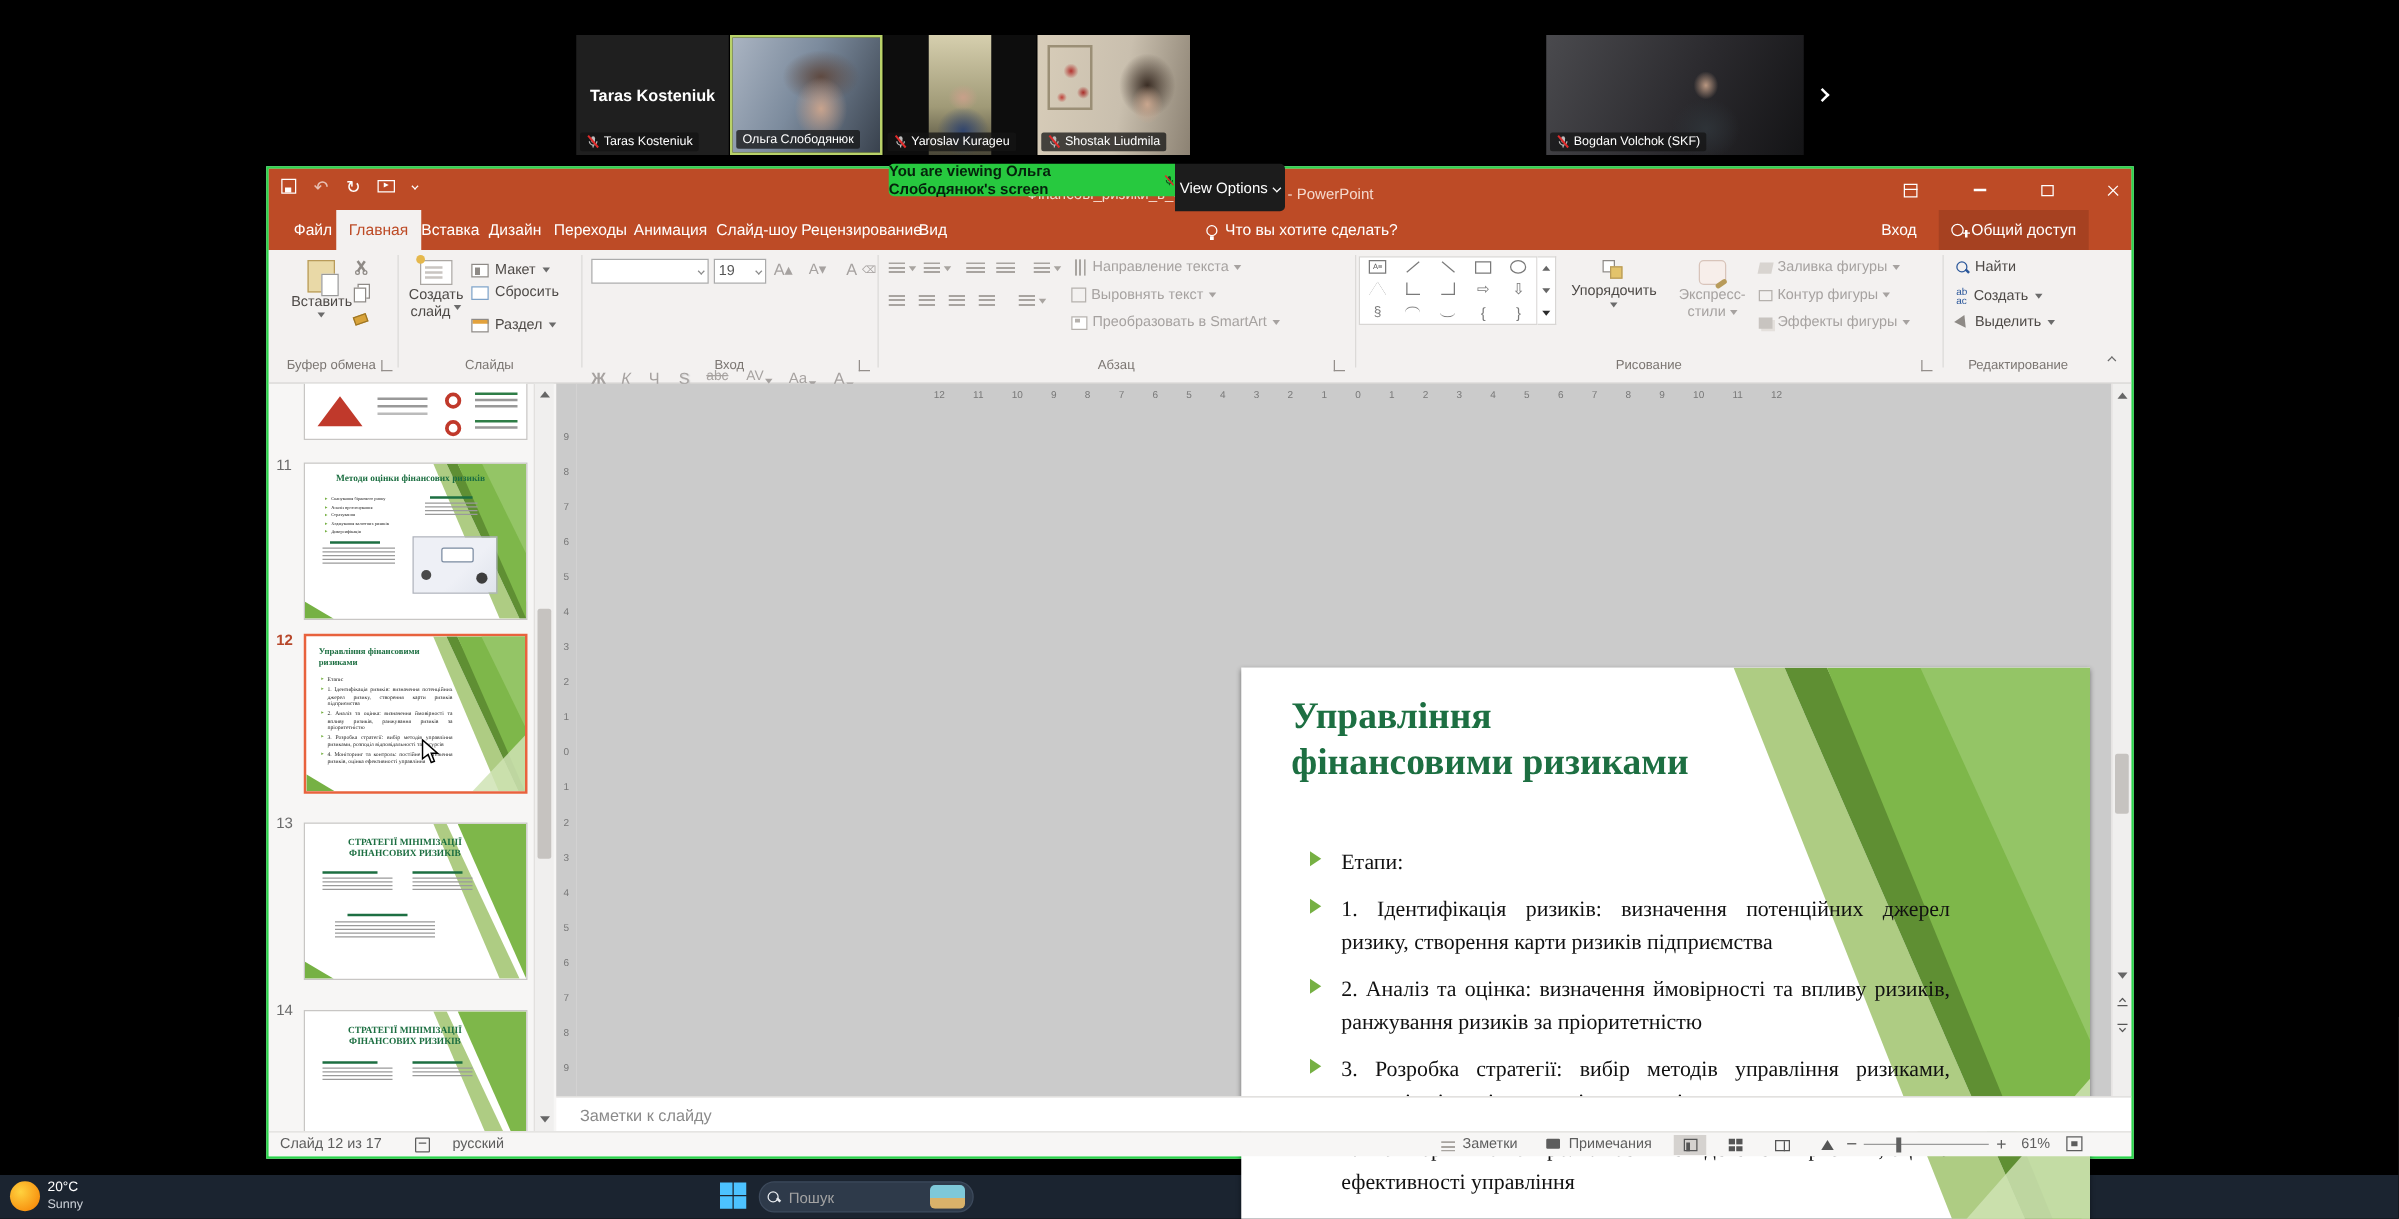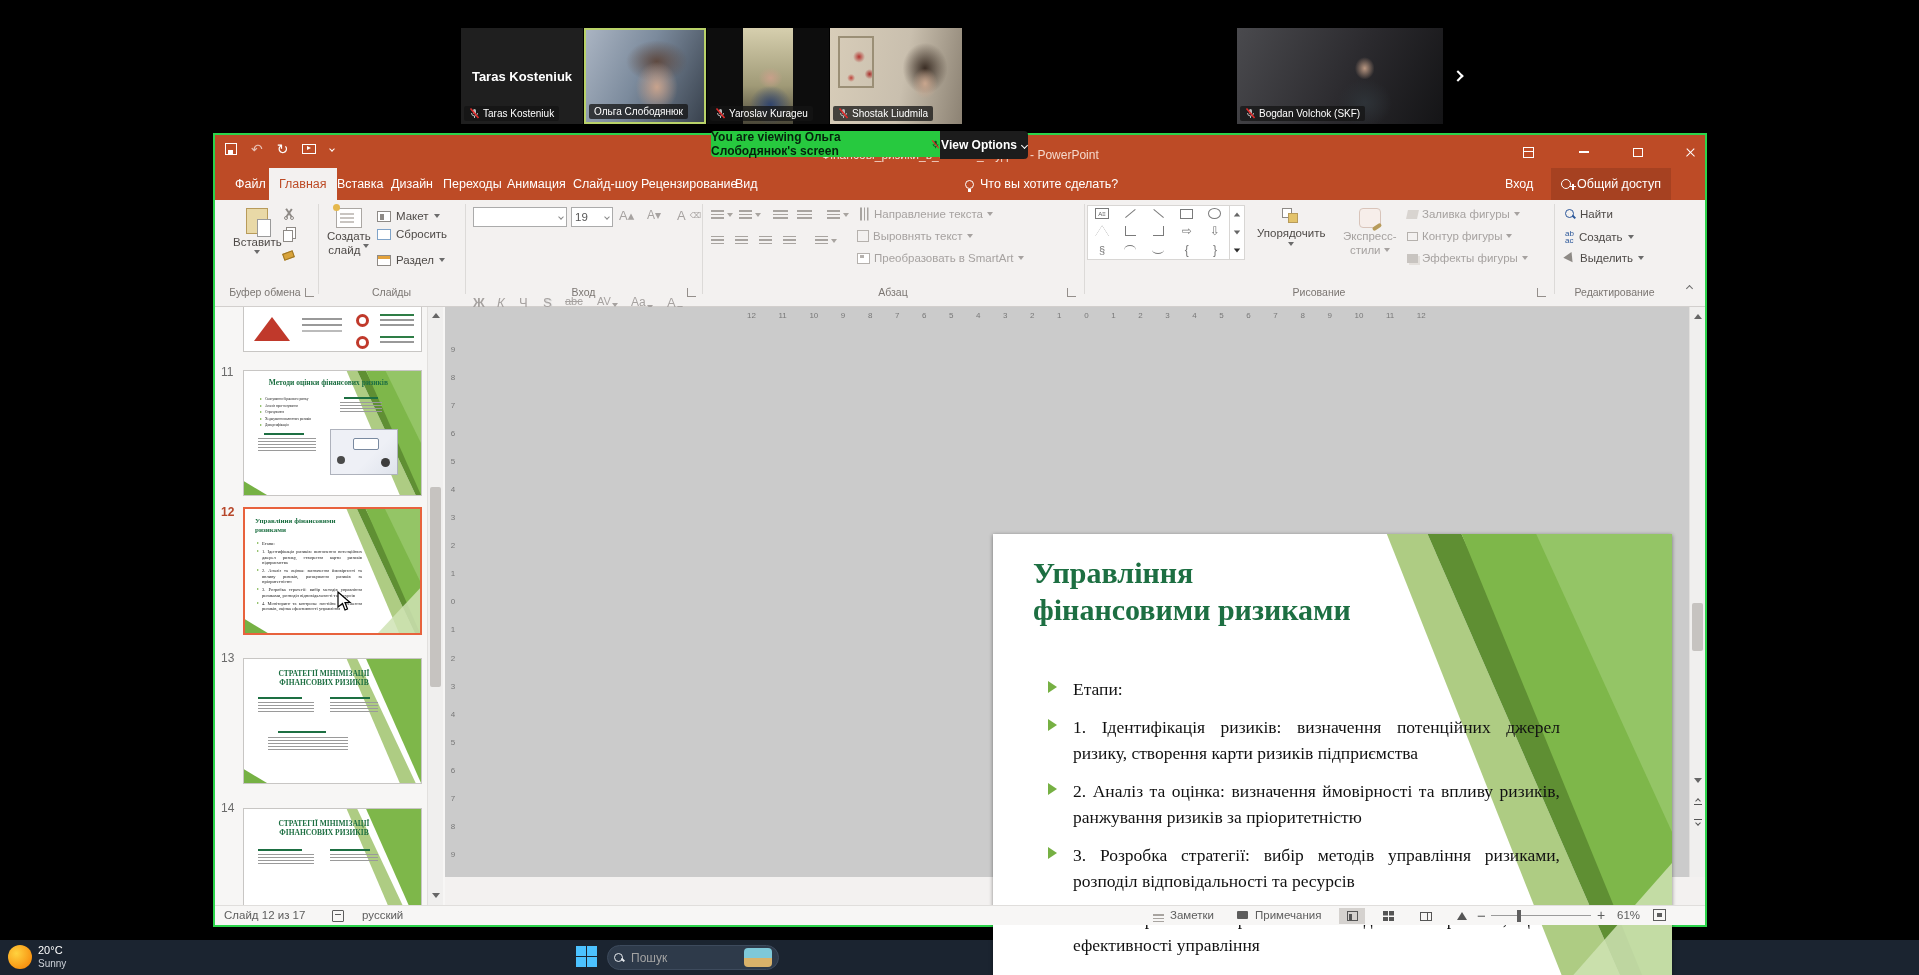--- a/index.html
+++ b/index.html
@@ -10,21 +10,21 @@
   .cv.u{transform:rotate(-135deg)} .cv.r{transform:rotate(-45deg)}
   .tri-d{display:inline-block;width:0;height:0;border-left:3px solid transparent;border-right:3px solid transparent;border-top:4px solid currentColor}
   .tri-u{display:inline-block;width:0;height:0;border-left:4px solid transparent;border-right:4px solid transparent;border-bottom:5px solid #666}
   .tri-dn{display:inline-block;width:0;height:0;border-left:4px solid transparent;border-right:4px solid transparent;border-top:5px solid #666}
   
   .tile{position:absolute;top:28px;height:96px;background:#161616;overflow:hidden}
   .tile .vname{position:absolute;left:3px;bottom:3px;background:rgba(20,20,20,.75);color:#fff;font-size:10px;padding:2px 5px;border-radius:2px;display:flex;align-items:center;gap:3px;white-space:nowrap}
   .centername{position:absolute;inset:0;display:flex;align-items:center;justify-content:center;color:#fff;font-weight:bold;font-size:13px}
   
   .banner-green{position:absolute;left:711px;top:131px;width:229px;height:26px;background:#27C93F;border-radius:4px 0 0 4px;display:flex;align-items:center;justify-content:center;gap:5px;color:#05230c;font-size:12px;font-weight:bold;z-index:60}
-  .banner-dark{position:absolute;left:940px;top:131px;width:88px;height:28px;background:#1c1c1c;border-radius:0 4px 4px 0;display:flex;align-items:center;justify-content:center;gap:5px;color:#fff;font-size:12px;font-weight:bold;z-index:60}
+  .banner-dark{position:absolute;left:940px;top:131px;width:88px;height:38px;background:#1c1c1c;border-radius:0 4px 4px 0;display:flex;align-items:center;justify-content:center;gap:5px;color:#fff;font-size:12px;font-weight:normal;z-index:60}
   
   .win{position:absolute;left:213px;top:133px;width:1494px;height:794px;border:2px solid #2BD44B;background:#F3F1F0;z-index:10}
   .titlebar{position:absolute;left:0;top:0;width:1490px;height:33px;background:#BD4B26}
   .qat{position:absolute;left:10px;top:6px;display:flex;gap:14px;align-items:center;color:#fff}
   .wtitle{position:absolute;left:0;right:0;top:13px;text-align:center;color:#f5d9cd;font-size:12px;white-space:nowrap}
   .wctl{position:absolute;top:6px;display:flex;align-items:center;justify-content:center;width:34px;height:22px;color:#fff}
   .tabrow{position:absolute;left:0;top:33px;width:1490px;height:32px;background:#BD4B26;color:#fff;font-size:12.5px}
   .tab{position:absolute;top:0;height:32px;display:flex;align-items:center;padding:0 10px}
   .tab.sel{background:#F3F1F0;color:#BD4B26}
   .ribbon{position:absolute;left:0;top:65px;width:1490px;height:107px;background:#F3F1F0;border-bottom:1px solid #D2CFCD;font-size:11.5px;color:#4E4A47}
@@ -120,21 +120,21 @@
     <svg width="11" height="11" viewBox="0 0 11 11">
         <rect x="4" y="1" width="3" height="5" rx="1.5" fill="#bbb"></rect>
         <path d="M2.5 5a3 3 0 0 0 6 0" stroke="#bbb" fill="none"></path>
         <line x1="5.5" y1="8" x2="5.5" y2="10" stroke="#bbb"></line>
         <line x1="1.5" y1="0.5" x2="9.5" y2="10" stroke="#E02B2B" stroke-width="1.6"></line>
       </svg>
     <span>Yaroslav Kurageu</span>
   </div>
 </div>
 
-<div class="tile" style="left:830px;width:132px;background:
+<div class="tile" style="left:830px;width:122px;background:
   radial-gradient(ellipse 18px 22px at 72% 58%,#c9a68e 0%,rgba(201,166,142,0) 70%),
   radial-gradient(ellipse 30px 34px at 72% 42%,#3a2d24 0%,rgba(58,45,36,0) 75%),
   radial-gradient(circle 6px at 22% 30%,#b3322e 0%,rgba(179,50,46,0) 100%),
   radial-gradient(circle 5px at 30% 48%,#a82c28 0%,rgba(168,44,40,0) 100%),
   radial-gradient(circle 4px at 16% 52%,#c04038 0%,rgba(192,64,56,0) 100%),
   linear-gradient(100deg,#d8cdb9 0%,#c9bfae 55%,#8c8273 100%)">
   <div class="abs" style="left:8px;top:8px;width:36px;height:52px;border:2px solid #9b8f76"></div>
   <div class="vname">
     <svg width="11" height="11" viewBox="0 0 11 11">
         <rect x="4" y="1" width="3" height="5" rx="1.5" fill="#bbb"></rect>
@@ -703,20 +703,23 @@
         </span>
       </div>
     <div class="sbtn" style="top:508px">
         <span style="display:flex;flex-direction:column;gap:1px;align-items:center">
           <span style="width:8px;height:1.3px;background:#555"></span>
           <span class="cv" style="width:4px;height:4px;color:#555"></span>
         </span>
       </div>
   </div>
 
+  <div class="notes">
+    <span class="abs" style="left:19px;top:7px">Заметки к слайду</span>
+  </div>
 
   <div class="status">
     <span class="abs" style="left:9px;top:3px">Слайд 12 из 17</span>
     <span class="abs" style="left:117px;top:4px;width:12px;height:12px;border:1.3px solid #5D5D5D;border-radius:1px;background:linear-gradient(#5D5D5D 0 0) 2px 3px/6px 1px no-repeat"></span>
     <span class="abs" style="left:147px;top:3px">русский</span>
     <span class="abs" style="left:938px;top:6px"><span class="ilines" style="width:11px;height:8px"></span></span>
     <span class="abs" style="left:955px;top:3px">Заметки</span>
     <span class="abs" style="left:1022px;top:5px;width:11px;height:8px;background:#5D5D5D;border-radius:1px"></span>
     <span class="abs" style="left:1040px;top:3px">Примечания</span>
     <span class="vbtn sel" style="left:1124px">

